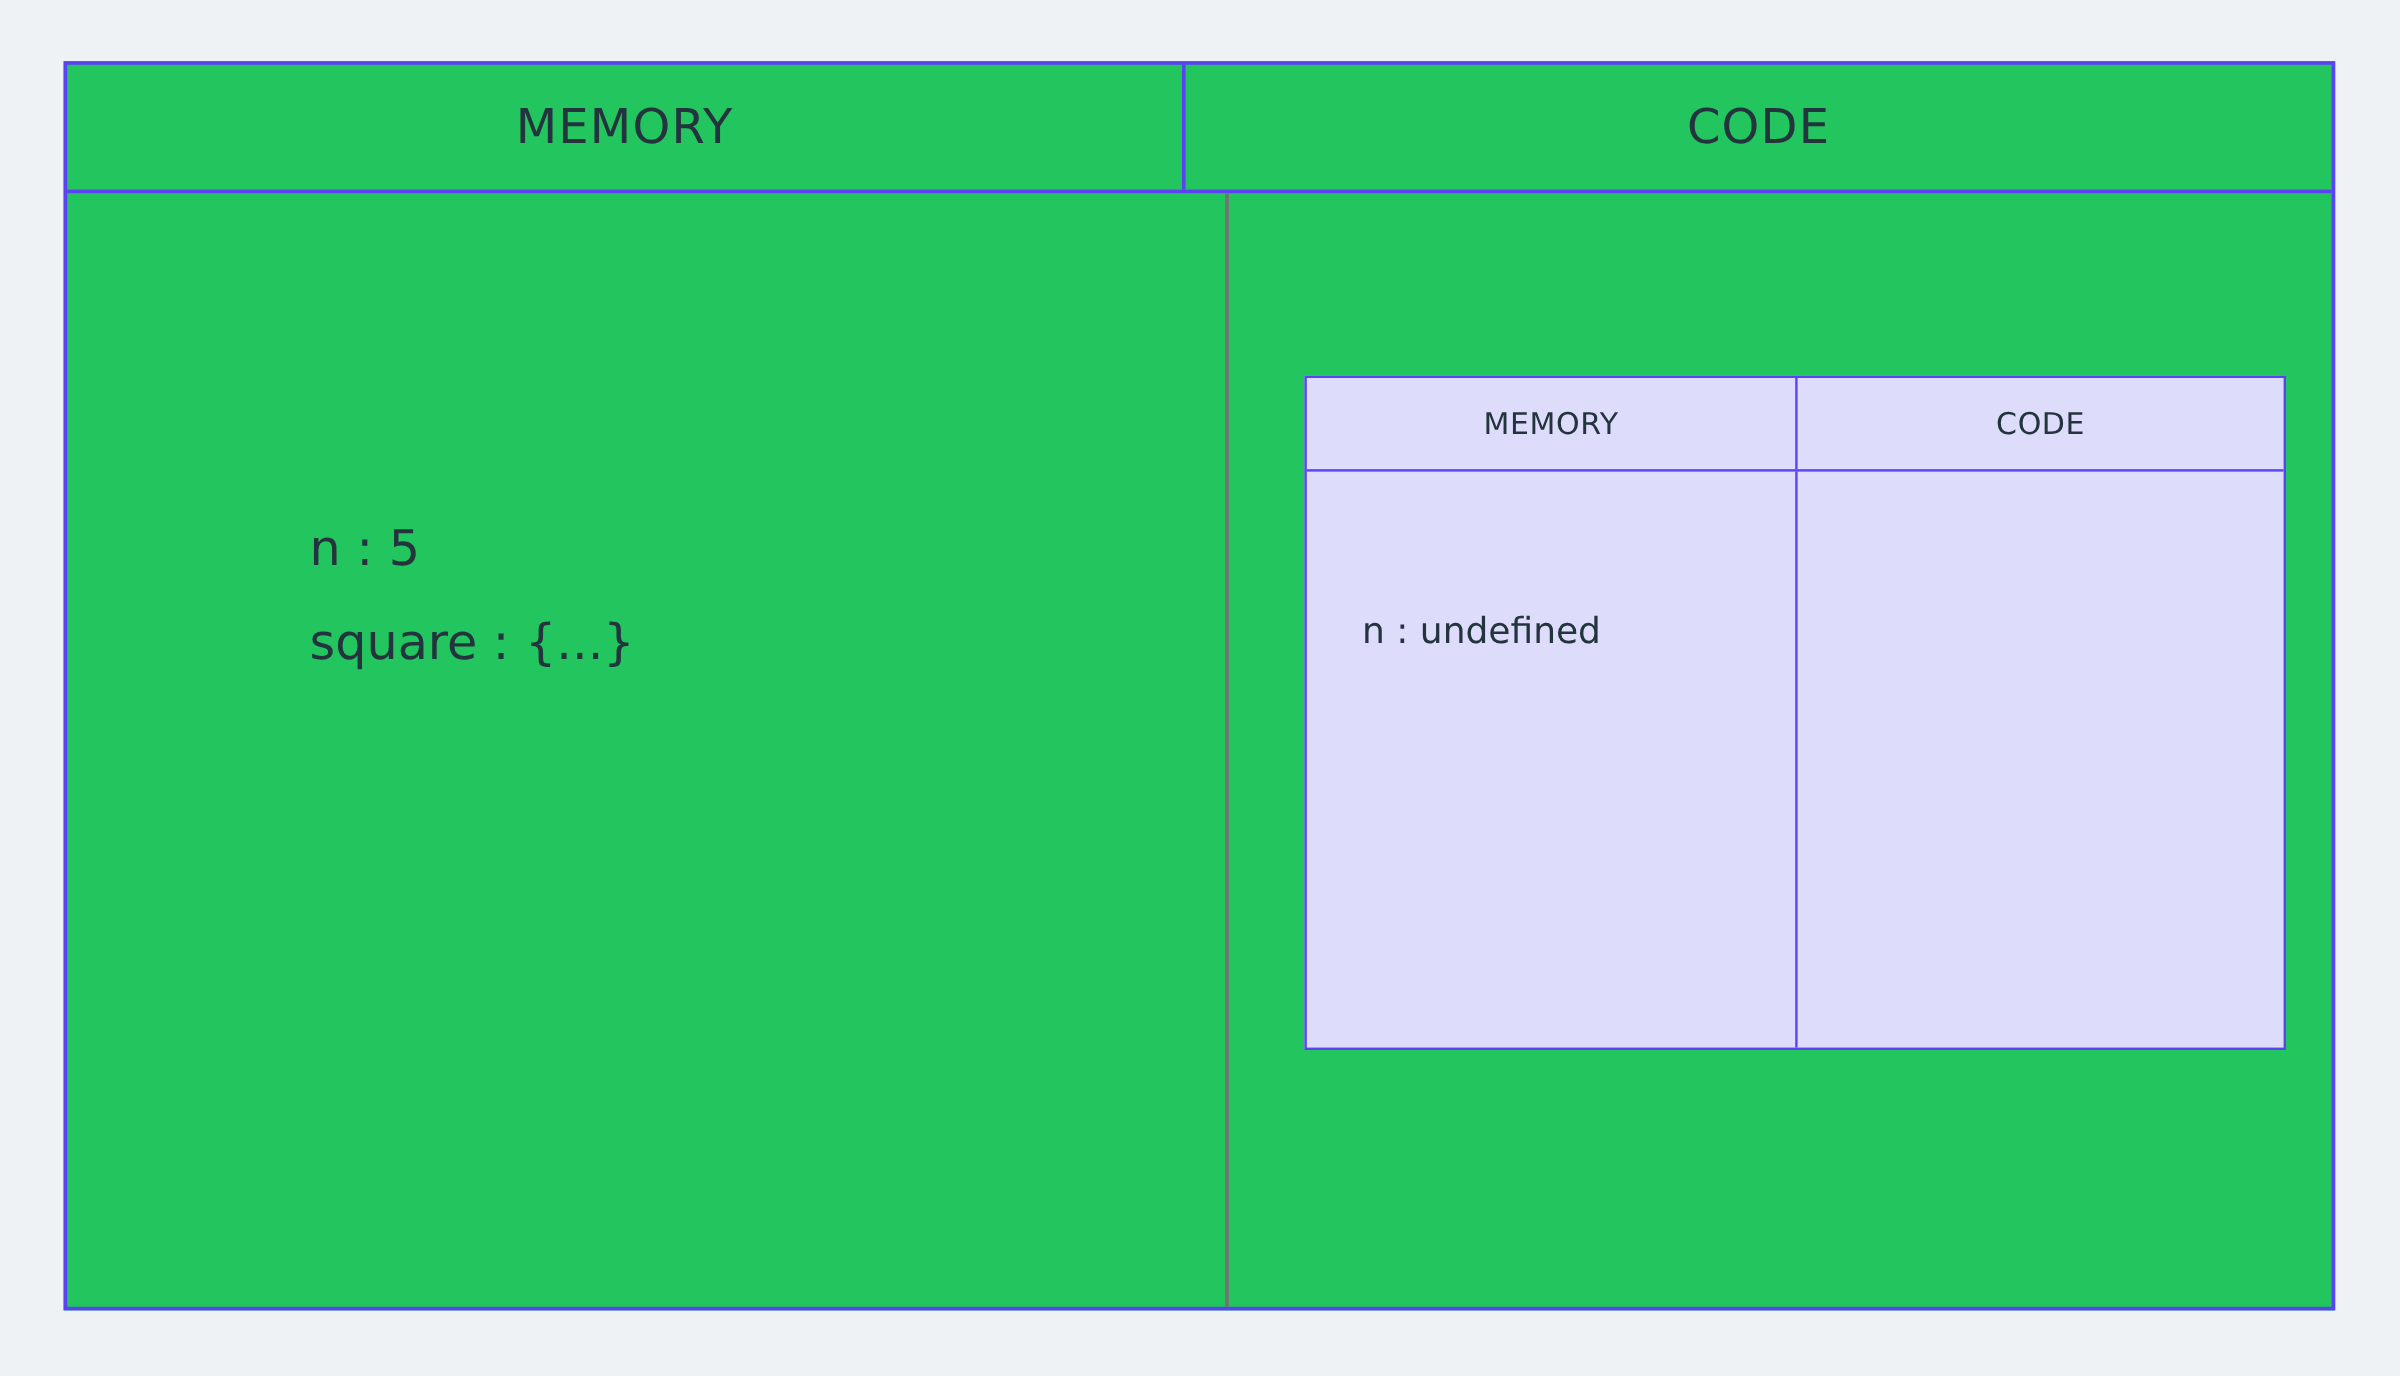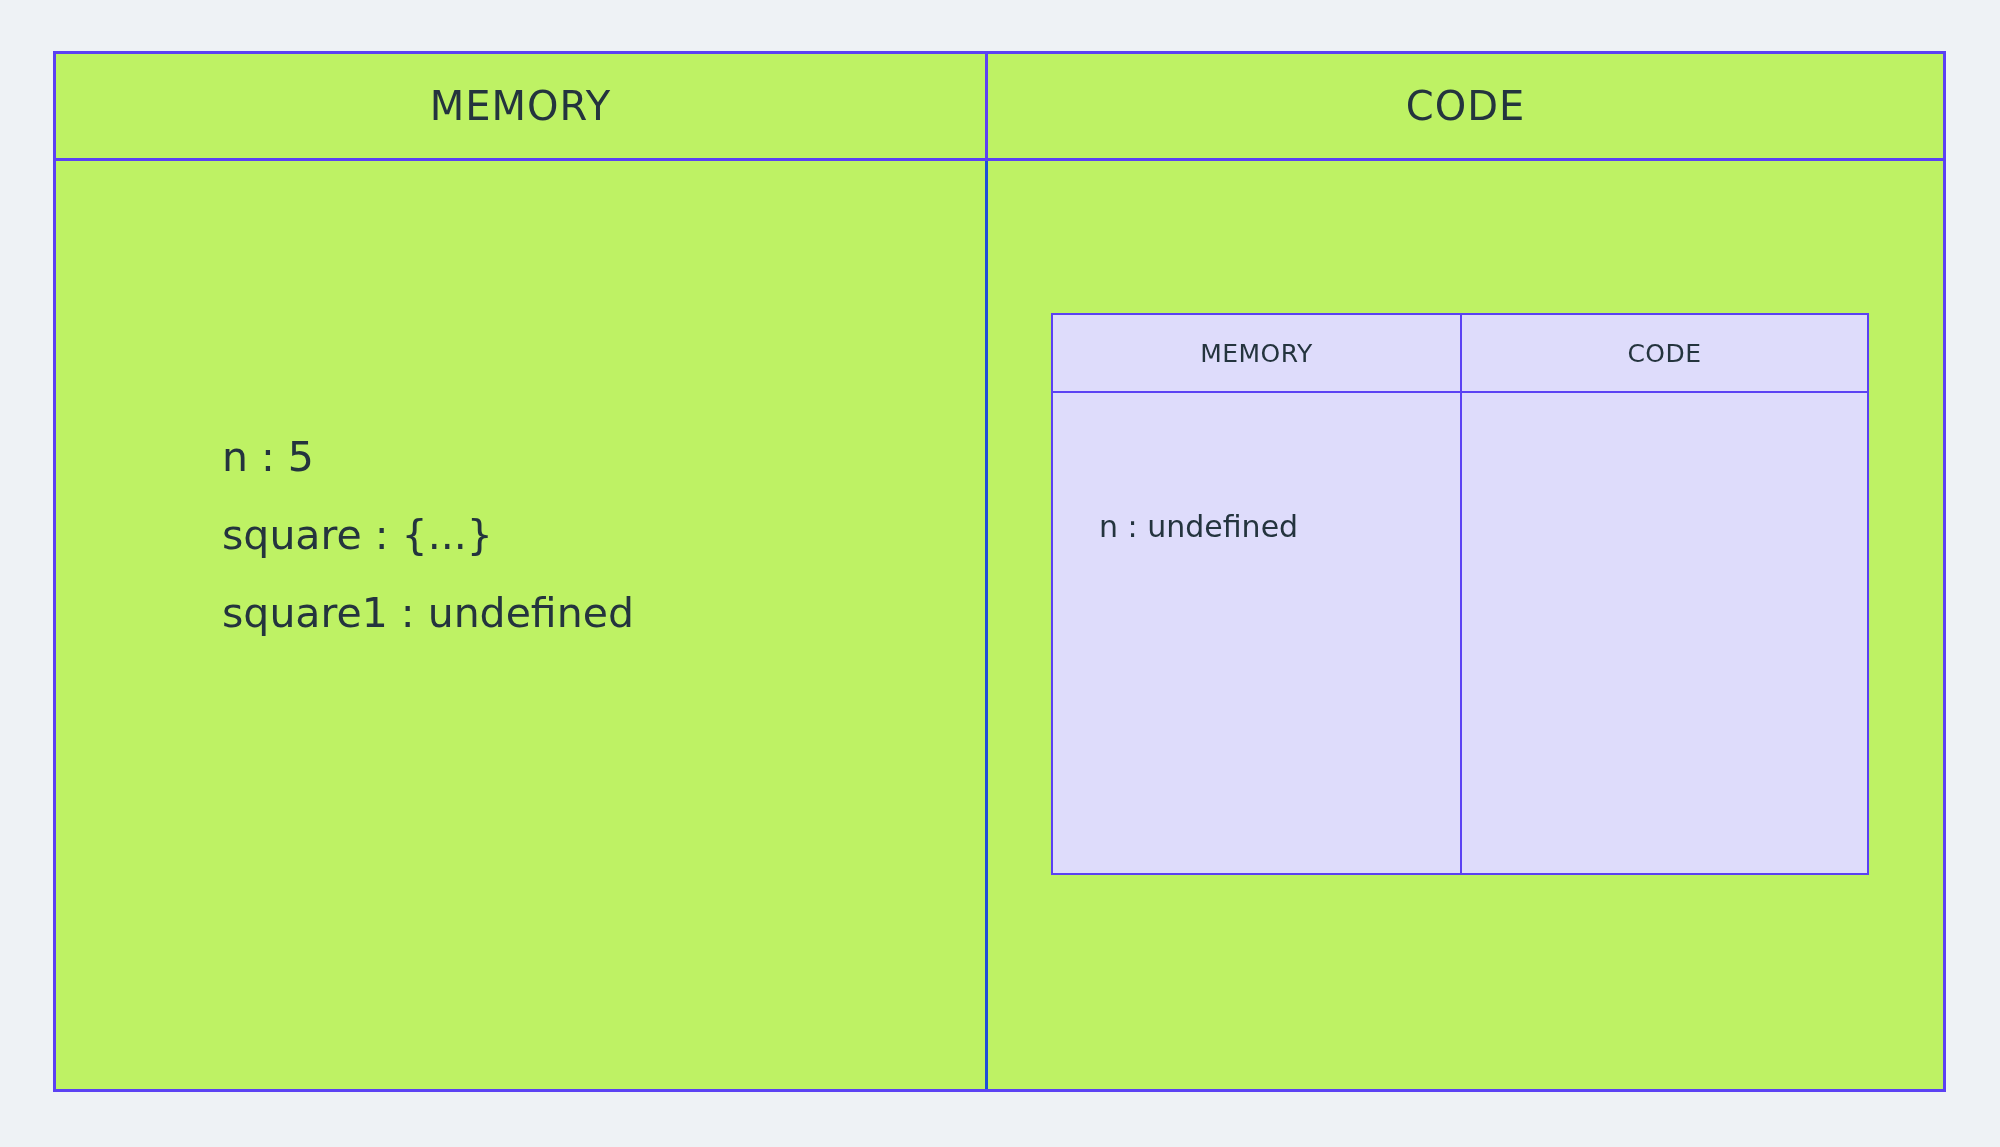--- a/index.html
+++ b/index.html
@@ -17,21 +17,21 @@
 
   
   #outer-frame {
     position: absolute;
     left: 53px;
     top: 51px;
     width: 1893px;   
     height: 1041px;  
     box-sizing: border-box;
     border: 3px solid #5b42f3;
-    background: #bef264;
+    background: #22c55e;
     display: flex;
     flex-direction: column;
   }
 
   
   #outer-header {
     display: flex;
     height: 104px;          
     flex: 0 0 104px;
     border-bottom: 3px solid #5b42f3;
@@ -56,22 +56,23 @@
 
   
   #outer-body {
     display: flex;
     flex: 1 1 auto;
     min-height: 0;
   }
   #memory-pane {
     width: 929px;
     flex: 0 0 929px;
-    border-right: 3px solid #1d4ed8;
-    position: relative;
+    border-right: 3px solid #737373;
+    position: relative;
+    margin-left: 36px;
   }
   #code-pane {
     flex: 1 1 auto;
     position: relative;
   }
 
   
   #memory-list {
     position: absolute;
     left: 166px;            
@@ -162,21 +163,20 @@
       <span>CODE</span>
     </div>
   </div>
 
   <div id="outer-body">
 
     <div id="memory-pane">
       <div id="memory-list">
         <div class="memory-line">n : 5</div>
         <div class="memory-line">square : {...}</div>
-        <div class="memory-line">square1 : undefined</div>
       </div>
     </div>
 
     <div id="code-pane">
 
       <div id="inner-table">
 
         <div id="inner-header">
           <div class="inner-header-cell" id="inner-header-memory">
             <span>MEMORY</span>

